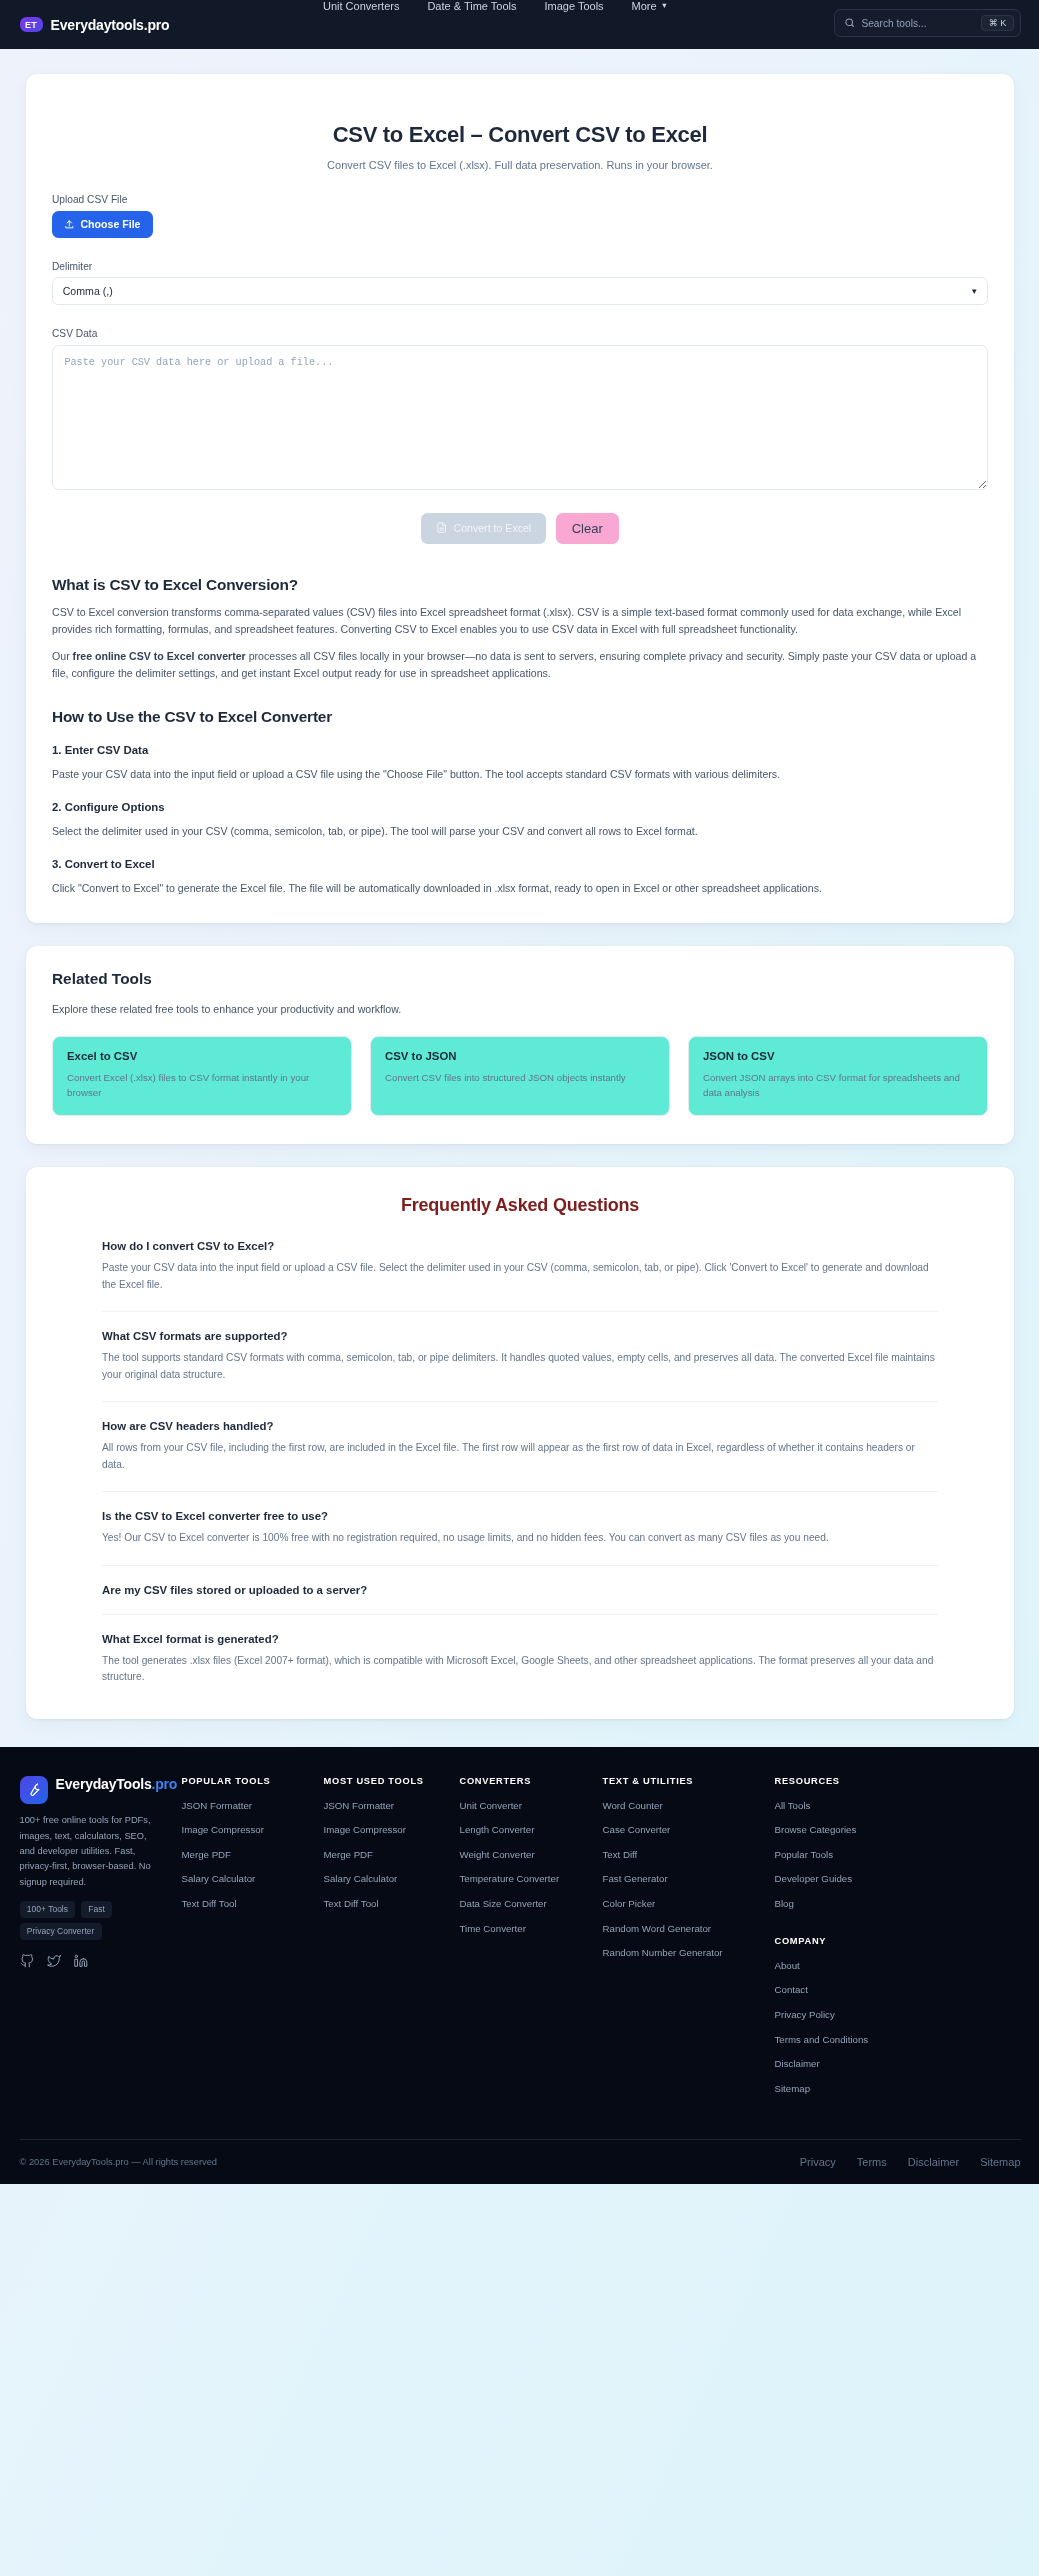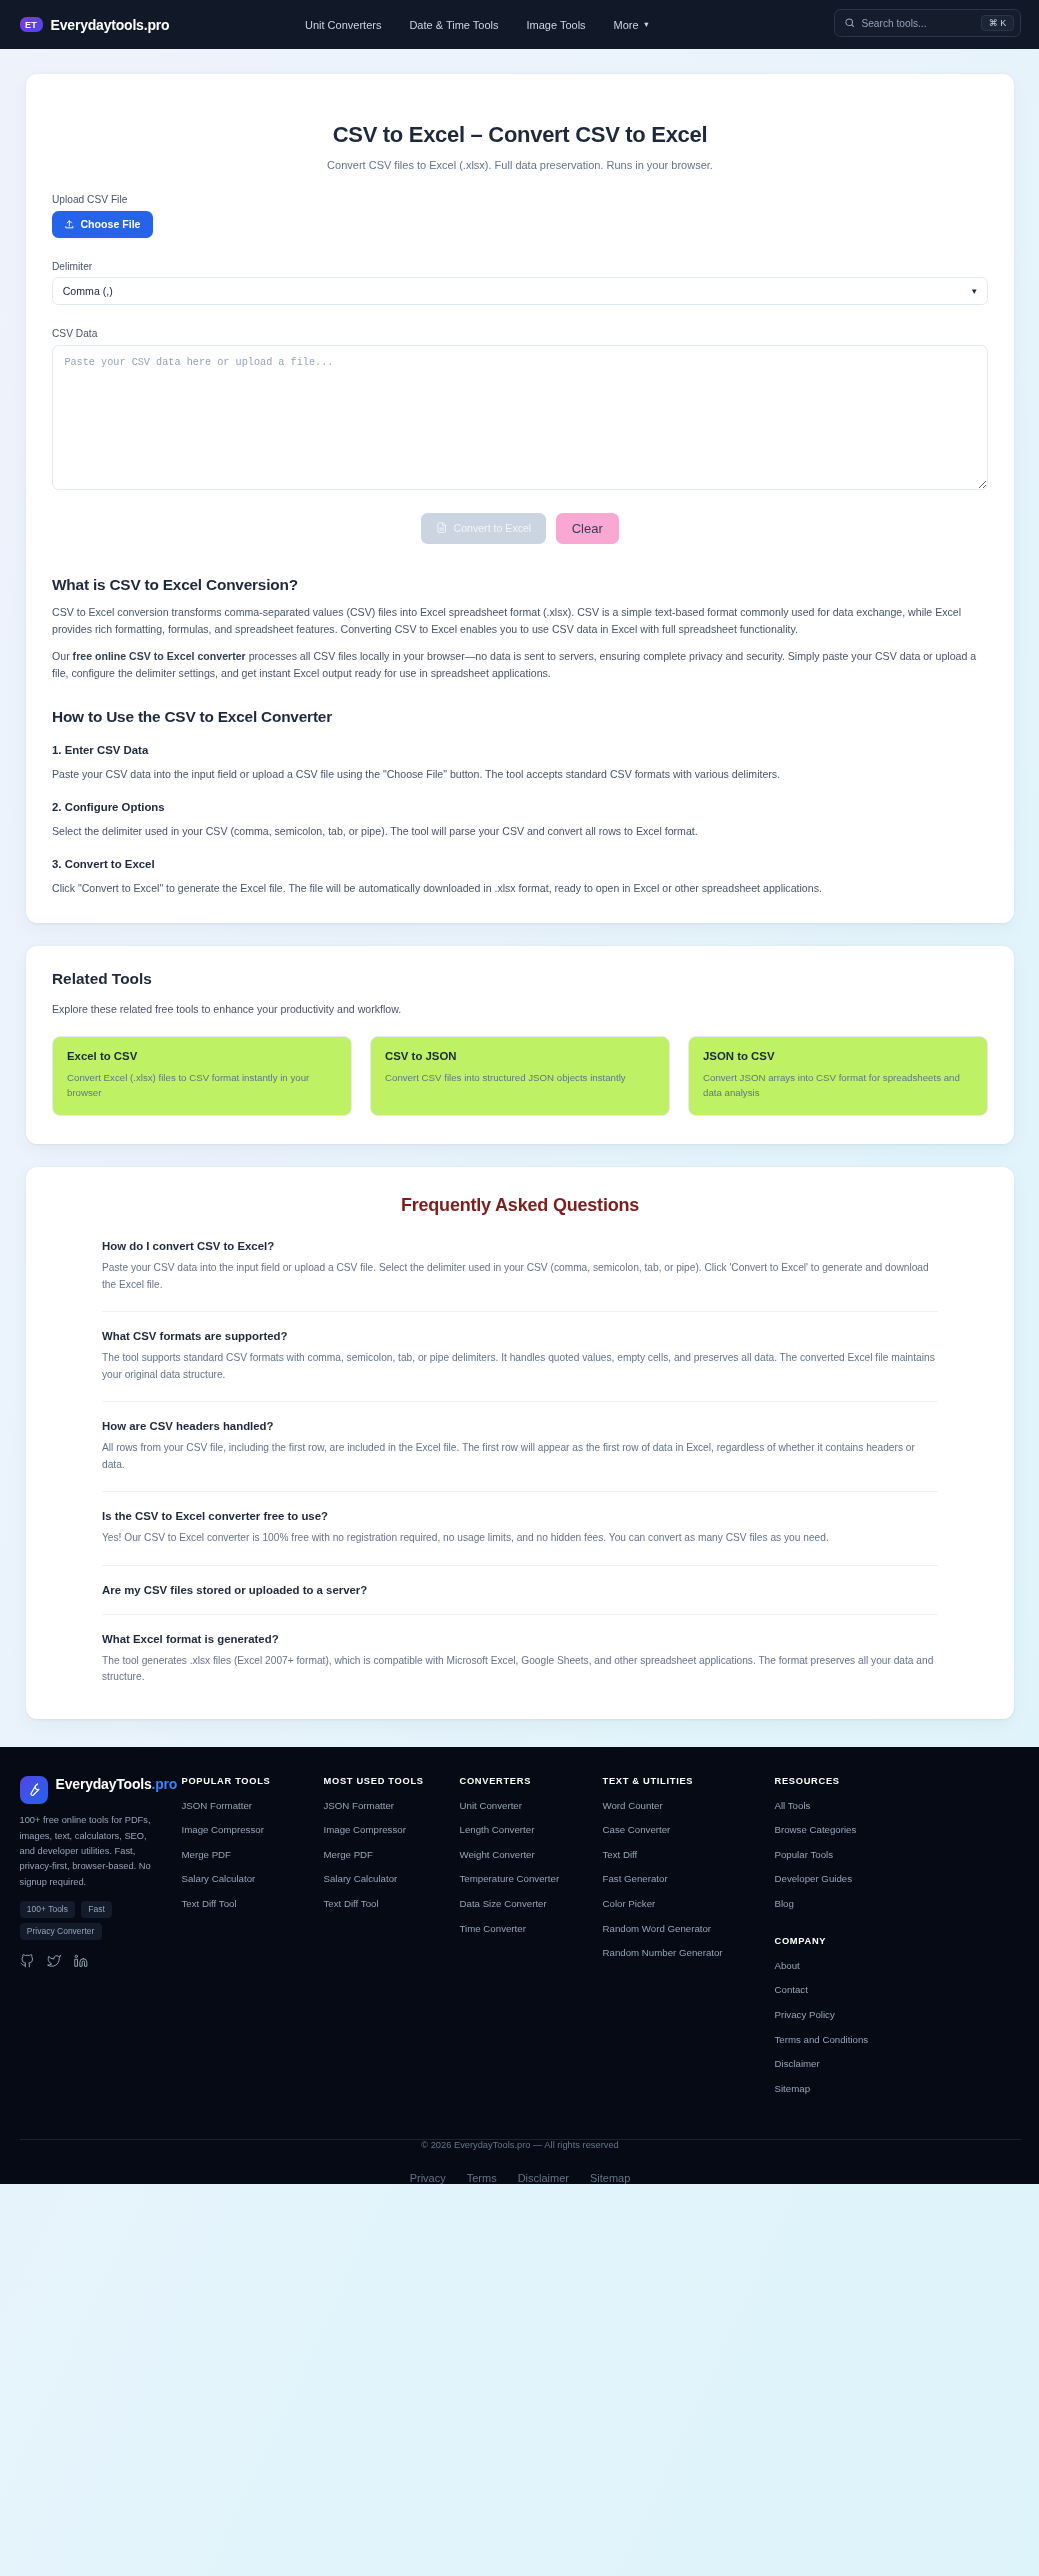--- a/index.html
+++ b/index.html
@@ -27,22 +27,22 @@
   .brand-logo {
     width: 23px; height: 15px; border-radius: 6.5px;
     background: linear-gradient(135deg, #7c3aed 0%, #4f46e5 100%);
     color: #fff; font-size: 9px; font-weight: bold;
     display: flex; align-items: center; justify-content: center;
     letter-spacing: 0.2px;
   }
   .brand-name { color: #ffffff; font-size: 14px; font-weight: bold; letter-spacing: -0.2px; }
 
   .main-nav {
-    display: flex; align-items: center; gap: 28px;
-    position: absolute; left: 305px; top: 0; height: 49px;
+    display: flex; align-items: flex-start; gap: 28px;
+    position: absolute; left: 323px; top: 0; height: 49px;
   }
   .nav-item {
     color: #cbd5e1; font-size: 11px; white-space: nowrap;
     display: flex; align-items: center; gap: 4.1px; cursor: pointer;
   }
   .caret { display: inline-block; font-size: 7.3px; line-height: 1; color: #cbd5e1; }
 
   .search-box {
     position: absolute; right: 19.5px; top: 9px;
     height: 28px; width: 187px;
@@ -131,21 +131,21 @@
 
   
   .related-card { padding: 24.4px 26px 28px 26px; margin-bottom: 23px; }
   .related-title { font-size: 15.4px; font-weight: bold; color: #1e293b; }
   .related-sub { font-size: 10.6px; color: #475569; margin-top: 14.6px; }
   .related-grid {
     display: grid; grid-template-columns: repeat(3, 1fr); gap: 18px; margin-top: 21px;
   }
   .related-item {
     border: 0.8px solid #e6ebf2; border-radius: 8.1px; padding: 13px 14px 14.6px 14px;
-    cursor: pointer; background: #bef264;
+    cursor: pointer; background: #5eead4;
   }
   .related-item-title { font-size: 11.4px; font-weight: bold; color: #1e293b; }
   .related-item-desc { font-size: 9.7px; color: #64748b; line-height: 1.55; margin-top: 8.1px; }
 
   
   .faq-card { padding: 28px 26px 32.5px 26px; margin-bottom: 28px; }
   .faq-title {
     text-align: center; font-size: 18px; font-weight: bold; color: #7f1d1d;
     letter-spacing: -0.2px;
   }
@@ -189,21 +189,21 @@
   .f-col-title.second { margin-top: 24.4px; }
   .f-link {
     color: #94a3b8; font-size: 9.7px; line-height: 1.45;
     margin-bottom: 10.6px; cursor: pointer; display: block; padding-right: 13px;
   }
 
   .footer-bottom {
     border-top: 0.8px solid #1a2234;
     margin-top: 32.5px;
     height: 45px;
-    display: flex; align-items: center; justify-content: space-between; flex-direction: column;
+    display: flex; align-items: center; justify-content: space-between;
   }
   .copyright { color: #64748b; font-size: 9.3px; }
   .bottom-links { display: flex; gap: 21px; }
   .bottom-links span { color: #64748b; font-size: 11px; cursor: pointer; }
 </style>
 </head>
 <body>
 
 <header class="site-header">
   <div class="brand">

